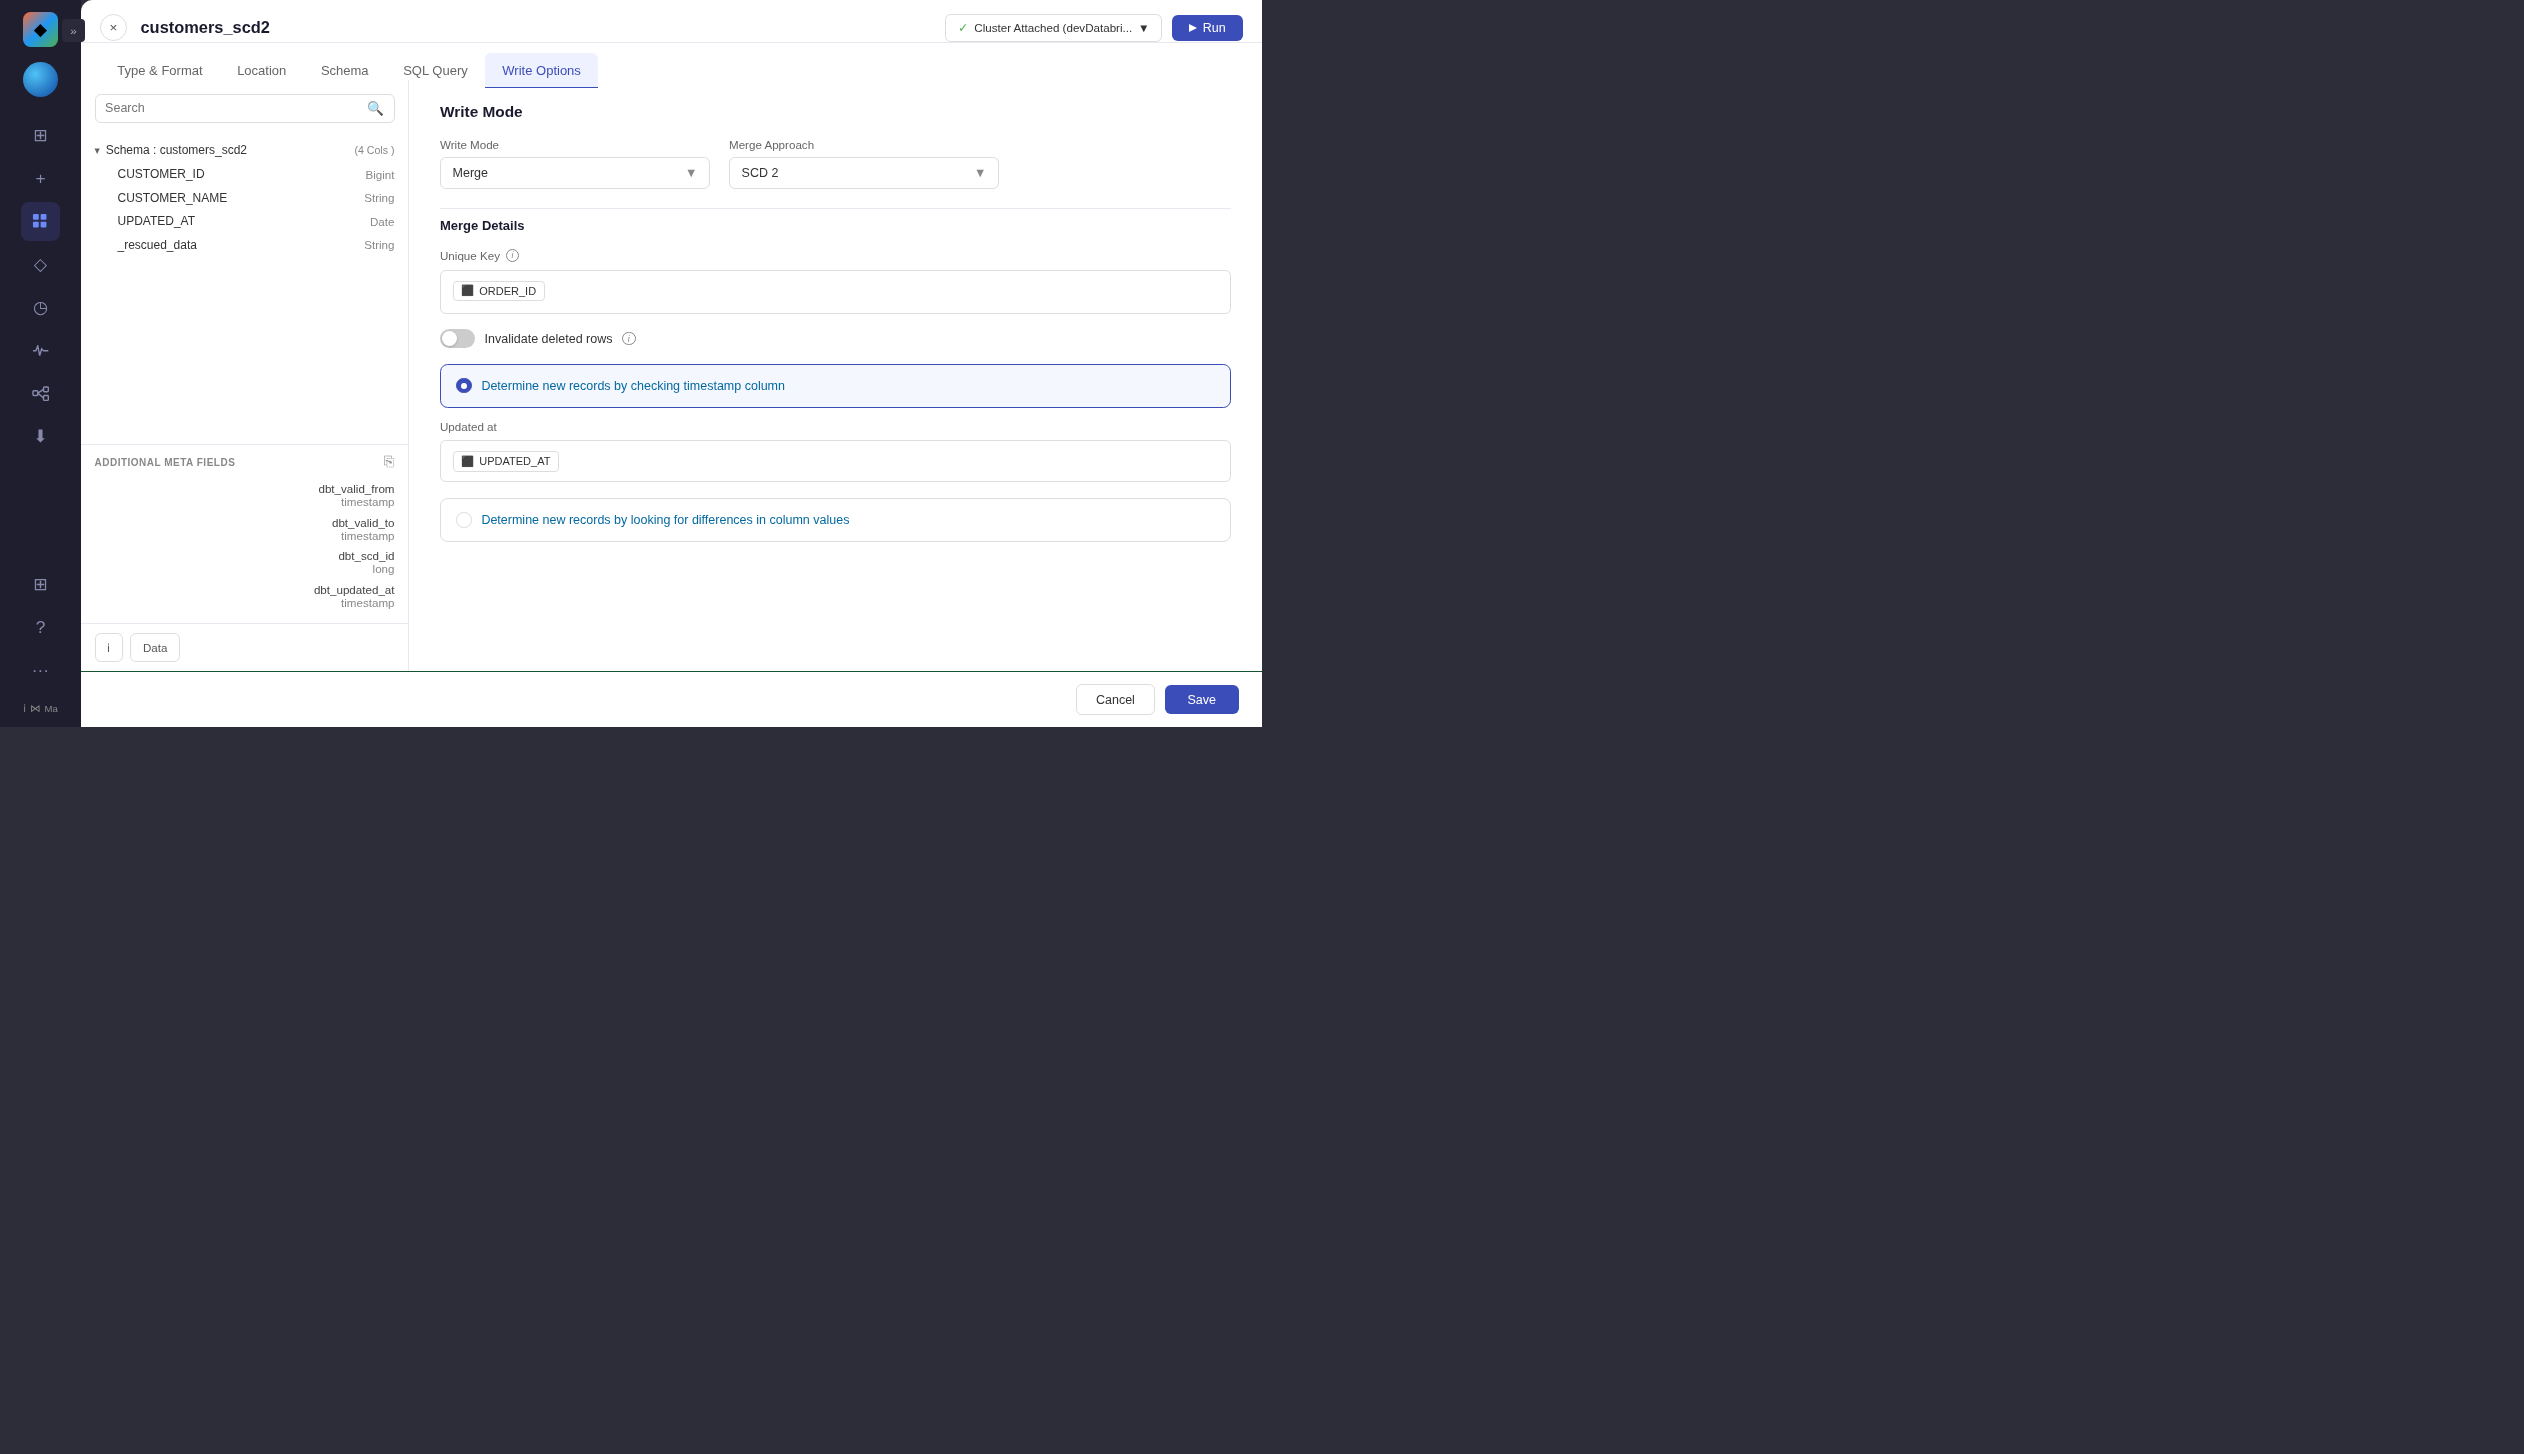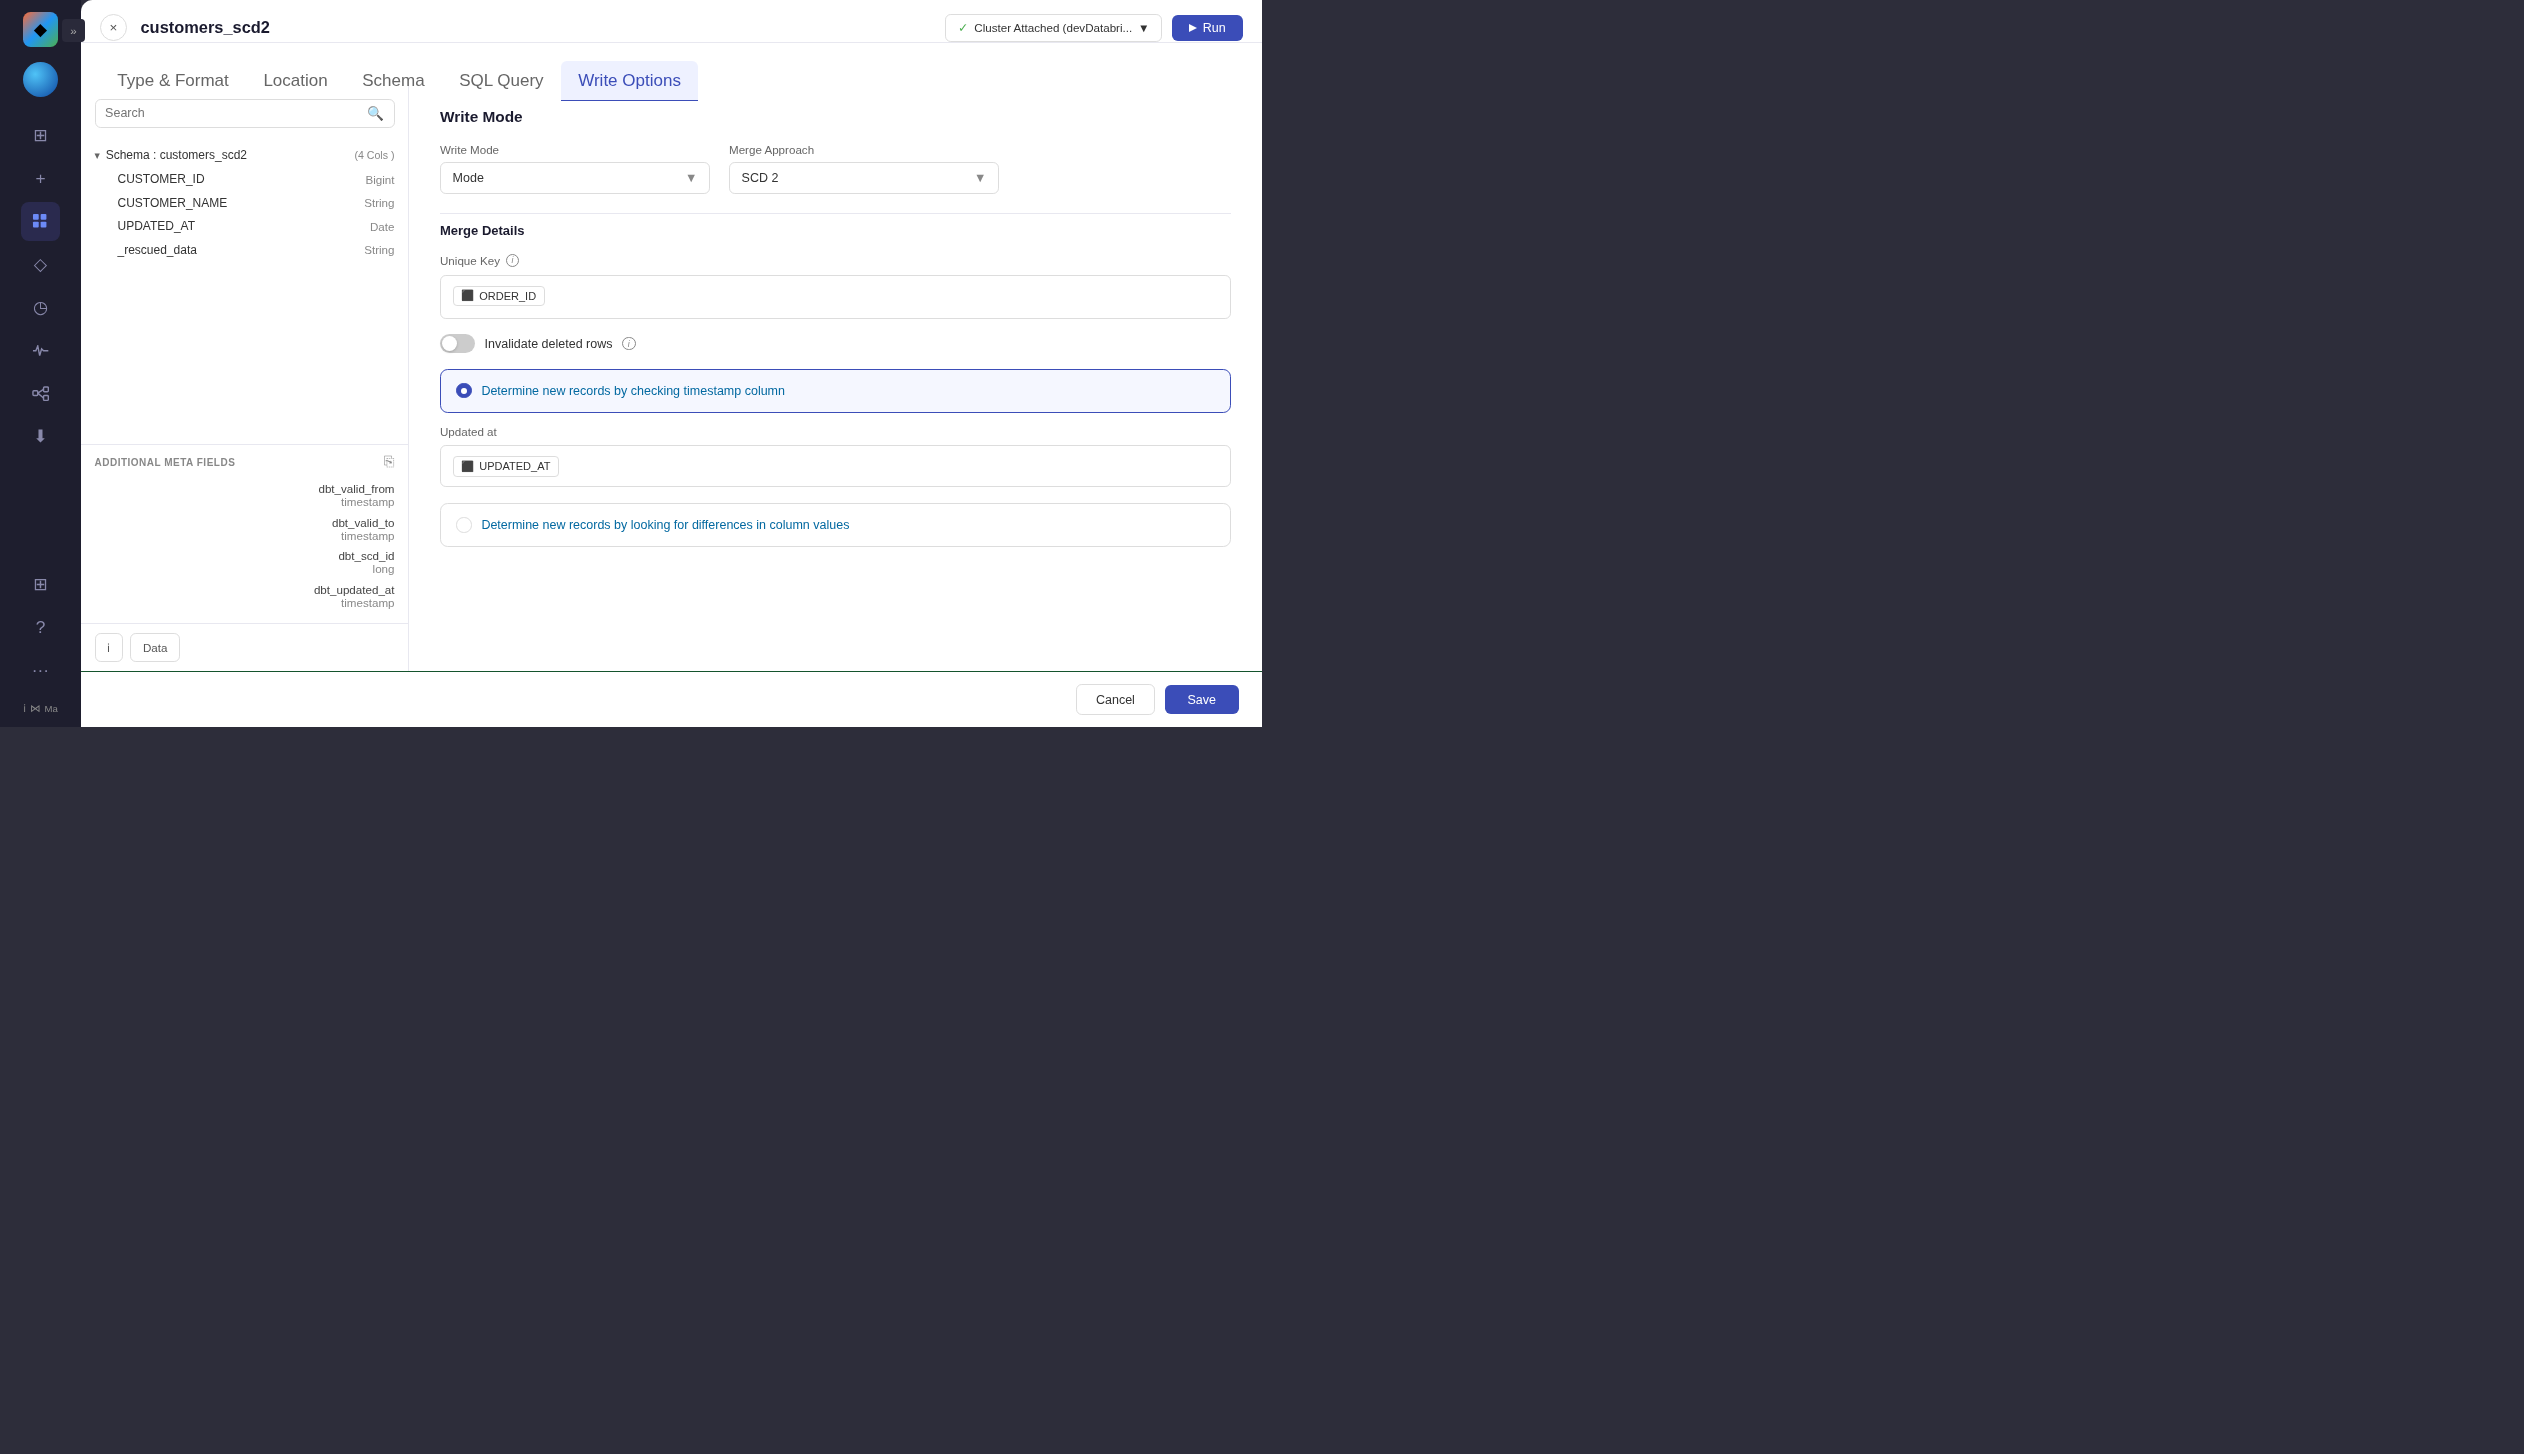--- a/index.html
+++ b/index.html
@@ -123,26 +123,26 @@
 
     
     .tabs {
       display: flex;
       gap: 0;
       padding: 0 19px;
       margin-top: 1.9px;
     }
     .tab {
       padding: 9.6px 17.3px;
-      font-size: 17px;
+      font-size: 13px;
       color: #666;
       cursor: pointer;
       border-bottom: 1.9px solid transparent;
       position: relative;
-      top: 16px;
+      top: 8px;
     }
     .tab.active {
       color: #3b4db8;
       border-bottom: 1.9px solid #3b4db8;
       background: #eef1ff;
       border-radius: 5.8px 5.8px 0 0;
       font-weight: 500;
     }
 
     
@@ -599,21 +599,21 @@
     </div>
 
     <div class="right-panel">
 
       <div class="section-title">Write Mode</div>
 
       <div class="form-row">
         <div class="form-group half">
           <span class="form-label">Write Mode</span>
           <div class="form-select">
-            <span>Mode</span>
+            <span>Merge</span>
             <span class="select-arrow">▼</span>
           </div>
         </div>
         <div class="form-group half">
           <span class="form-label">Merge Approach</span>
           <div class="form-select">
             <span>SCD 2</span>
             <span class="select-arrow">▼</span>
           </div>
         </div>

